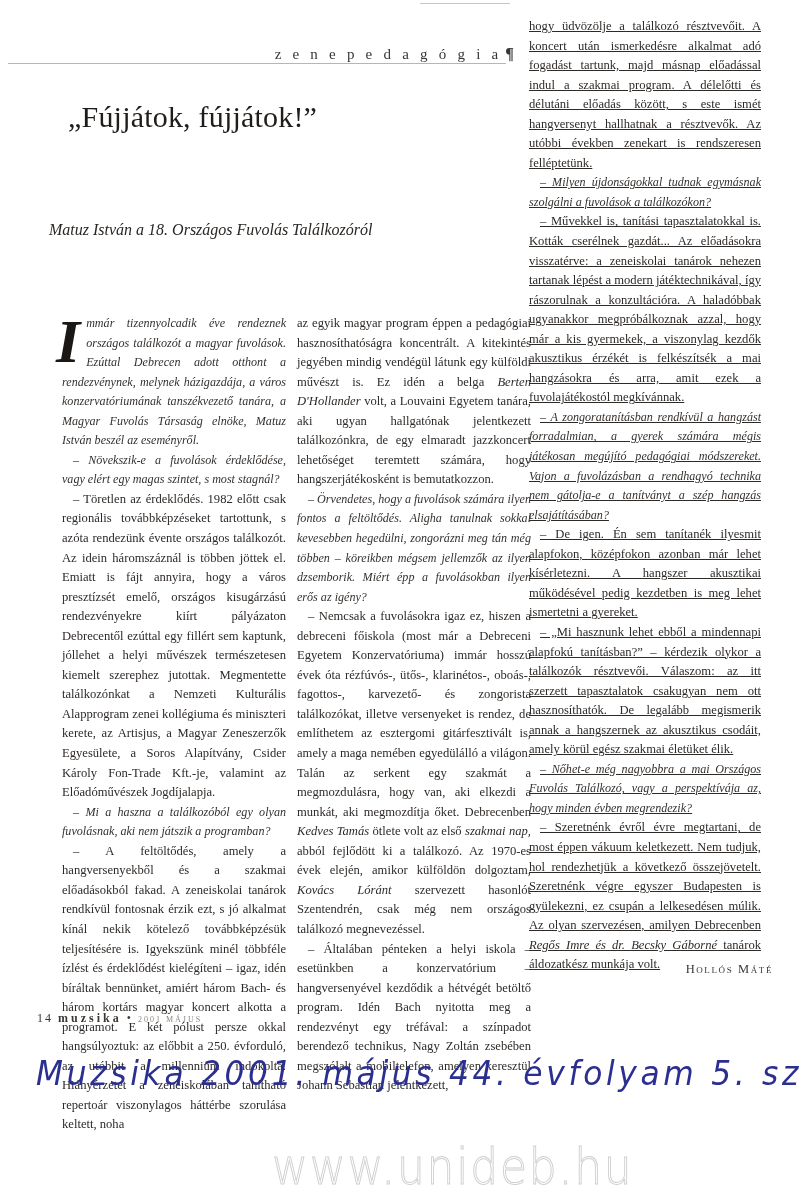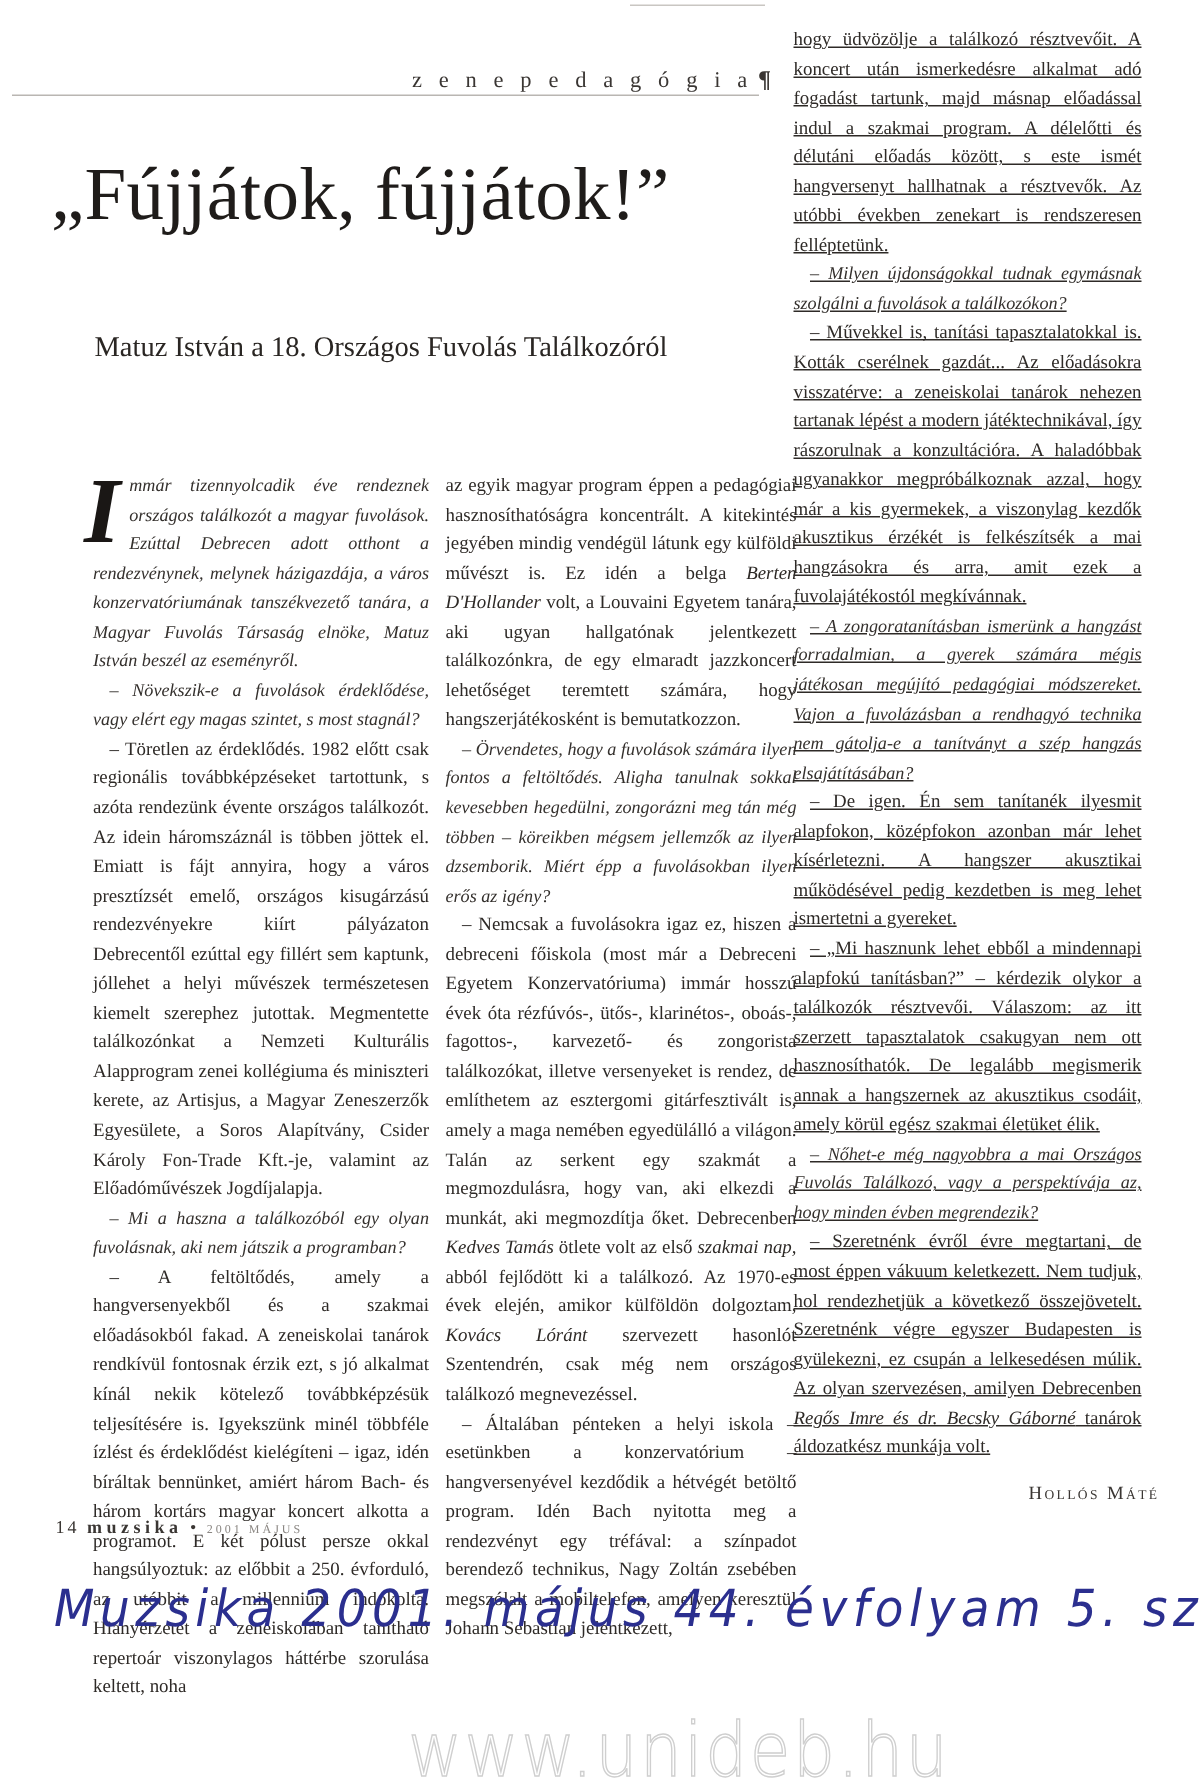--- a/index.html
+++ b/index.html
@@ -16,25 +16,25 @@
     border-top: 1px solid #b9b6b2;
   }
   .section-head {
     left: 234px; top: 45px; width: 280px;
     font-size: 15px; letter-spacing: 11.2px; color: #3a3633;
     white-space: nowrap; text-align: right;
   }
   .pilcrow { font-size: 16px; letter-spacing: 0; font-weight: bold; margin-left: -4px; }
 
   .title {
-    left: 34px; top: 100px; font-size: 50px; color: #1f1c1a;
+    left: 68px; top: 100px; font-size: 30px; color: #1f1c1a;
     font-family: "Liberation Serif", serif; letter-spacing: 0.2px;
   }
   .subtitle {
-    left: 63px; top: 221px; font-size: 19px; color: #2a2623;
+    left: 49px; top: 221px; font-size: 16px; font-style: italic; color: #2a2623;
   }
 
   .col {
     font-size: 12.6px; line-height: 19.55px; text-align: justify;
     hyphens: manual; color: #2e2a27;
   }
   .col p { margin: 0; text-indent: 11px; }
   .col p.q { font-style: italic; font-size: 12.1px; color: #34302d; }
   .col p.noind { text-indent: 0; }
   .col .it { font-style: italic; }
@@ -45,21 +45,21 @@
 
   .lede { font-style: italic; font-size: 12.1px; color: #34302d; }
   .dropcap {
     float: left; font-size: 62px; line-height: 50px; font-weight: bold;
     font-style: italic; margin: 2px 6px 0 -6px; color: #1a1715;
     font-family: "Liberation Serif", serif;
   }
 
   .byline {
     right: 28px; top: 962px; font-size: 12.5px; letter-spacing: 1.6px;
-    font-variant: small-caps; color: #3a3633; margin-top: 26px;
+    font-variant: small-caps; color: #3a3633;
   }
 
   .footer {
     left: 37px; top: 1011px; font-size: 12px; color: #3a3633; letter-spacing: 2px;
     white-space: nowrap;
   }
   .footer .mag { font-weight: bold; letter-spacing: 3px; }
   .footer .date { font-size: 8px; letter-spacing: 2px; color: #8a8682; }
 
   .handwriting {
@@ -102,21 +102,21 @@
   <p class="noind"><span>az egyik magyar program éppen a pedagógiai hasznosíthatóságra koncentrált. A kitekintés jegyében mindig vendégül látunk egy külföldi művészt is. Ez idén a belga </span><span class="it">Berten D'Hollander</span><span> volt, a Louvaini Egyetem tanára, aki ugyan hallgatónak jelentkezett találkozónkra, de egy elmaradt jazzkoncert lehetőséget teremtett számára, hogy hangszerjátékosként is bemutatkozzon.</span></p>
   <p class="q">– Örvendetes, hogy a fuvolások számára ilyen fontos a feltöltődés. Aligha tanulnak sokkal kevesebben hegedülni, zongorázni meg tán még többen – köreikben mégsem jellemzők az ilyen dzsemborik. Miért épp a fuvolásokban ilyen erős az igény?</p>
   <p><span>– Nemcsak a fuvolásokra igaz ez, hiszen a debreceni főiskola (most már a Debreceni Egyetem Konzervatóriuma) immár hosszú évek óta rézfúvós-, ütős-, klarinétos-, oboás-, fagottos-, karvezető- és zongorista találkozókat, illetve versenyeket is rendez, de említhetem az esztergomi gitárfesztivált is, amely a maga nemében egyedülálló a világon. Talán az serkent egy szakmát a megmozdulásra, hogy van, aki elkezdi a munkát, aki megmozdítja őket. Debrecenben </span><span class="it">Kedves Tamás</span><span> ötlete volt az első </span><span class="it">szakmai nap,</span><span> abból fejlődött ki a találkozó. Az 1970-es évek elején, amikor külföldön dolgoztam, </span><span class="it">Kovács Lóránt</span><span> szervezett hasonlót Szentendrén, csak még nem országos találkozó megnevezéssel.</span></p>
   <p>– Általában pénteken a helyi iskola – esetünkben a konzervatórium – hangversenyével kezdődik a hétvégét betöltő program. Idén Bach nyitotta meg a rendezvényt egy tréfával: a színpadot berendező technikus, Nagy Zoltán zsebében megszólalt a mobiltelefon, amelyen keresztül Johann Sebastian jelentkezett,</p>
 </div>
 
 <div class="abs col col3">
   <p class="noind">hogy üdvözölje a találkozó résztvevőit. A koncert után ismerkedésre alkalmat adó fogadást tartunk, majd másnap előadással indul a szakmai program. A délelőtti és délutáni előadás között, s este ismét hangversenyt hallhatnak a résztvevők. Az utóbbi években zenekart is rendszeresen felléptetünk.</p>
   <p class="q">– Milyen újdonságokkal tudnak egymásnak szolgálni a fuvolások a találkozókon?</p>
   <p>– Művekkel is, tanítási tapasztalatokkal is. Kották cserélnek gazdát... Az előadásokra visszatérve: a zeneiskolai tanárok nehezen tartanak lépést a modern játéktechnikával, így rászorulnak a konzultációra. A haladóbbak ugyanakkor megpróbálkoznak azzal, hogy már a kis gyermekek, a viszonylag kezdők akusztikus érzékét is felkészítsék a mai hangzásokra és arra, amit ezek a fuvolajátékostól megkívánnak.</p>
-  <p class="q">– A zongoratanításban ismerünk a hangzást forradalmian, a gyerek számára mégis játékosan megújító pedagógiai módszereket. Vajon a fuvolázásban a rendhagyó technika nem gátolja-e a tanítványt a szép hangzás elsajátításában?</p>
+  <p class="q">– A zongoratanításban rendkívül a hangzást forradalmian, a gyerek számára mégis játékosan megújító pedagógiai módszereket. Vajon a fuvolázásban a rendhagyó technika nem gátolja-e a tanítványt a szép hangzás elsajátításában?</p>
   <p>– De igen. Én sem tanítanék ilyesmit alapfokon, középfokon azonban már lehet kísérletezni. A hangszer akusztikai működésével pedig kezdetben is meg lehet ismertetni a gyereket.</p>
   <p>– „Mi hasznunk lehet ebből a mindennapi alapfokú tanításban?” – kérdezik olykor a találkozók résztvevői. Válaszom: az itt szerzett tapasztalatok csakugyan nem ott hasznosíthatók. De legalább megismerik annak a hangszernek az akusztikus csodáit, amely körül egész szakmai életüket élik.</p>
   <p class="q">– Nőhet-e még nagyobbra a mai Országos Fuvolás Találkozó, vagy a perspektívája az, hogy minden évben megrendezik?</p>
   <p><span>– Szeretnénk évről évre megtartani, de most éppen vákuum keletkezett. Nem tudjuk, hol rendezhetjük a következő összejövetelt. Szeretnénk végre egyszer Budapesten is gyülekezni, ez csupán a lelkesedésen múlik. Az olyan szervezésen, amilyen Debrecenben </span><span class="it">Regős Imre és dr. Becsky Gáborné</span><span> tanárok áldozatkész munkája volt.</span></p>
 </div>
 
 <div class="abs byline">Hollós Máté</div>
 
 <div class="abs footer">
   <span>14</span>

